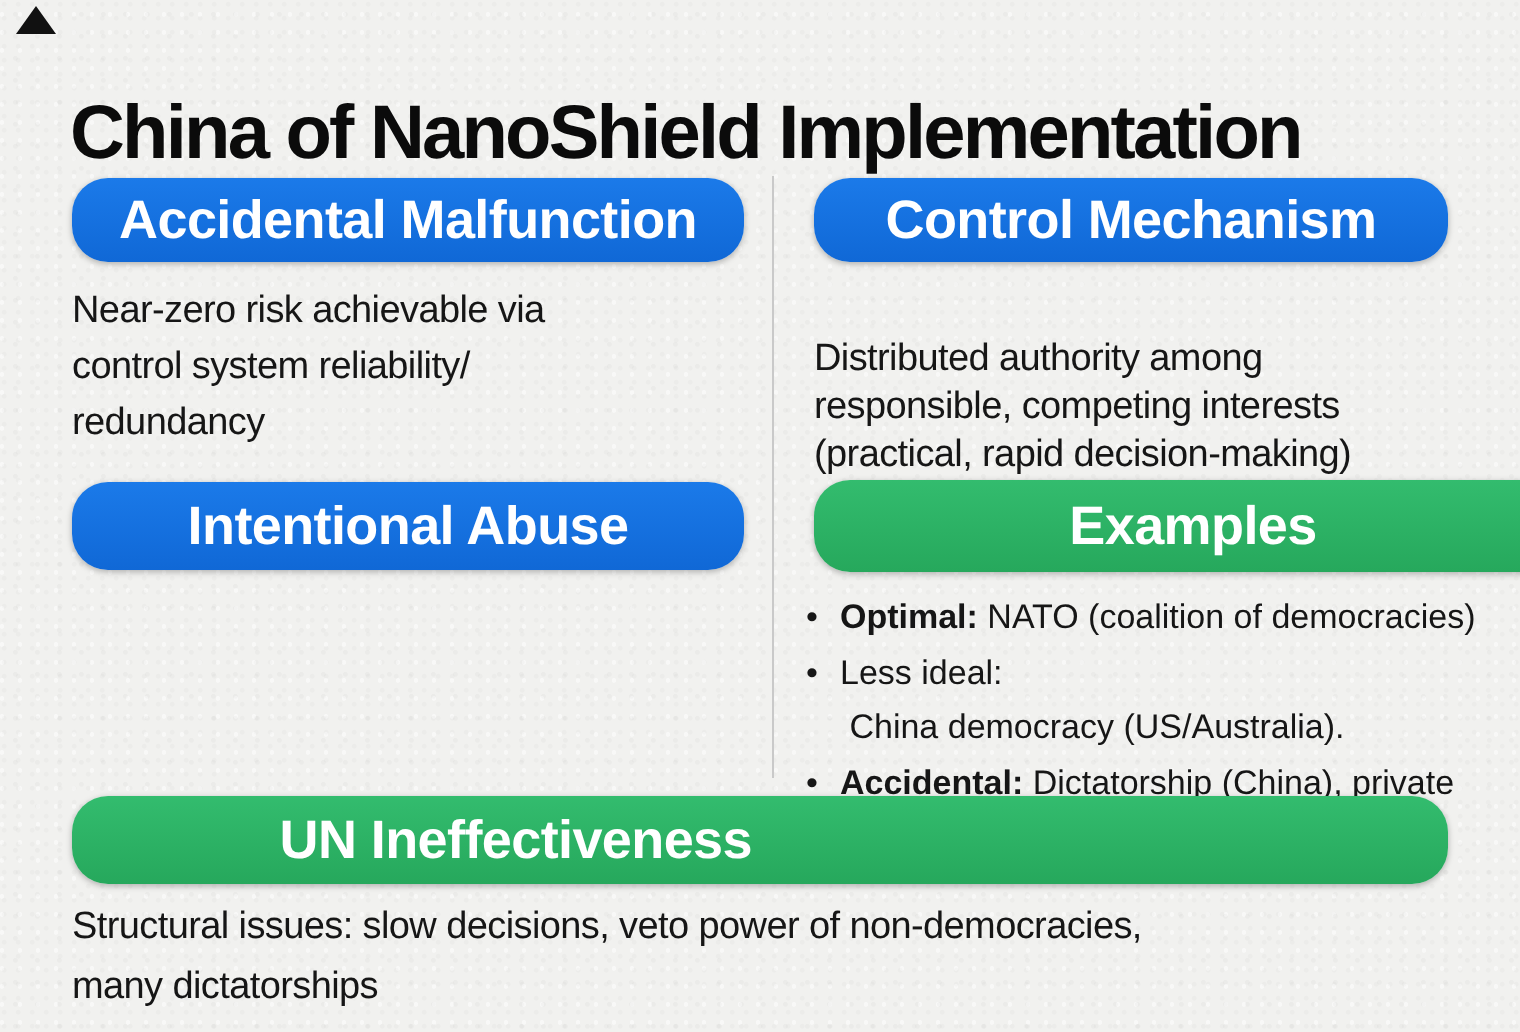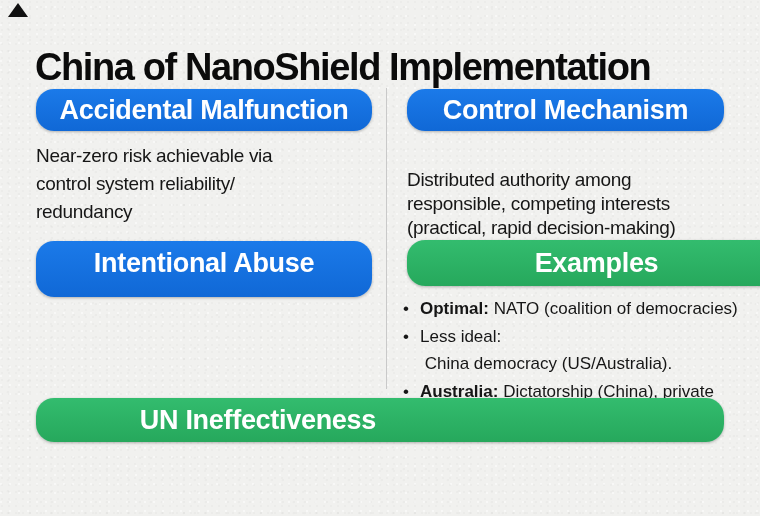--- a/index.html
+++ b/index.html
@@ -34,21 +34,21 @@
     color:#ffffff;font-weight:bold;font-size:27px;
     text-align:center;
     box-shadow:0 1px 3px rgba(0,0,0,0.28);
     letter-spacing:-0.3px;
   }
   .header-box .hb-label{display:block;}
   .blue{background:linear-gradient(180deg,#1b7ae9 0%,#1068d6 100%);}
   .green{background:linear-gradient(180deg,#33bc6e 0%,#26a85c 100%);}
   .box-l1{left:36px;top:89px;width:336px;height:42px;line-height:42px;}
   .box-r1{left:407px;top:89px;width:317px;height:42px;line-height:42px;}
-  .box-l2{left:36px;top:241px;width:336px;height:56px;line-height:44px;}
+  .box-l2{left:36px;top:241px;width:336px;height:44px;line-height:44px;}
   .box-r2{left:407px;top:240px;width:379px;height:46px;line-height:46px;}
   .bottom-bar{left:36px;top:398px;width:688px;height:44px;line-height:44px;text-align:left;}
   .bottom-bar .hb-label{display:inline-block;width:340px;text-align:right;}
   .body-text{
     position:absolute;
     font-size:19px;line-height:28px;
     white-space:pre;letter-spacing:-0.3px;
   }
   .body-l1{left:36px;top:142px;}
   .body-r1{left:407px;top:142px;line-height:24px;margin-top:26px;}
@@ -103,22 +103,24 @@
   </div>
 
   <ul class="bullets">
     <li>
       <span class="marker">•</span><span class="lead b">Optimal:</span><span class="rest"> NATO (coalition of democracies)</span>
     </li>
     <li>
       <span class="marker">•</span><span class="lead">Less ideal:</span><span class="rest"> China democracy (US/Australia).</span>
     </li>
     <li>
-      <span class="marker">•</span><span class="lead b">Australia:</span><span class="rest"> Dictatorship (China), private
+      <span class="marker">•</span><span class="lead b">Accidental:</span><span class="rest"> Dictatorship (China), private
 group, lone individual</span>
     </li>
   </ul>
 
   <div class="header-box green bottom-bar">
     <span class="hb-label">UN Ineffectiveness</span>
   </div>
+  <div class="body-text body-bottom">Structural issues: slow decisions, veto power of non-democracies,
+many dictatorships</div>
 
 </div>
 
 </body></html>

